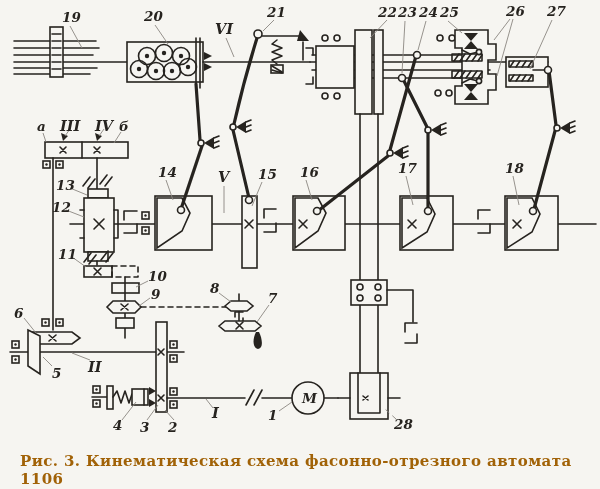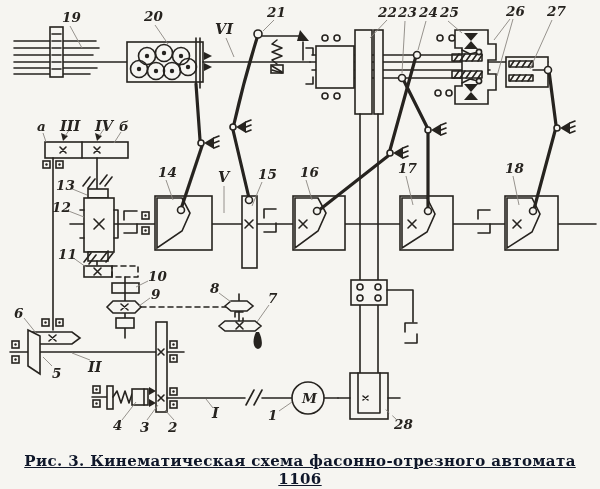--- a/index.html
+++ b/index.html
@@ -7,22 +7,22 @@
   .page{position:relative;width:600px;height:489px;background:#f6f5f1;overflow:hidden;}
   svg{position:absolute;left:0;top:0;}
   .ink{stroke:#26231f;fill:none;stroke-width:1.6;stroke-linecap:round;stroke-linejoin:round;}
   .thick{stroke:#26231f;fill:none;stroke-width:3.2;stroke-linecap:round;stroke-linejoin:round;}
   .fillink{fill:#26231f;stroke:none;}
   .whited{fill:#f6f5f1;stroke:#26231f;stroke-width:1.6;}
   .leader{stroke:#8b8781;stroke-width:0.9;fill:none;}
   .dash{stroke-dasharray:5 4;}
   .lbl{font:italic 700 13.5px "DejaVu Serif",serif;fill:#26231f;}
   .lblbig{font:italic 700 14.5px "DejaVu Serif",serif;fill:#26231f;}
-  .caption{position:absolute;left:20px;top:452px;width:560px;text-align:center;
-    font:700 15px "DejaVu Serif",serif;color:#0f172a;letter-spacing:.4px;text-decoration:underline;}
+  .caption{position:absolute;left:20px;top:452px;width:560px;
+    font:700 15px "DejaVu Serif",serif;color:#a16207;letter-spacing:.4px;}
 </style>
 </head>
 <body>
 <div class="page">
 
 <svg width="600" height="448" viewBox="0 0 600 448">
 
   <g>
     <path class="ink" d="M14,41 H96 M14,48 H99 M14,55 H93 M14,68 H97 M14,74 H90"></path>
     <path class="ink" d="M14,62 H128"></path>

